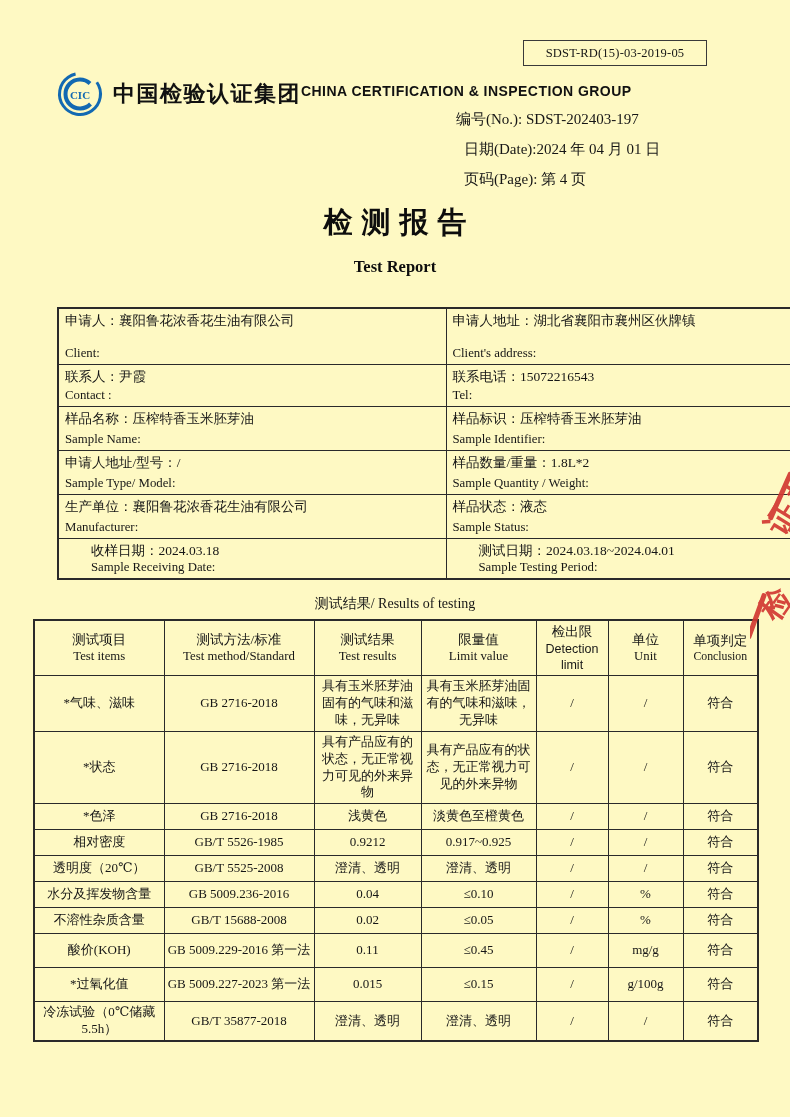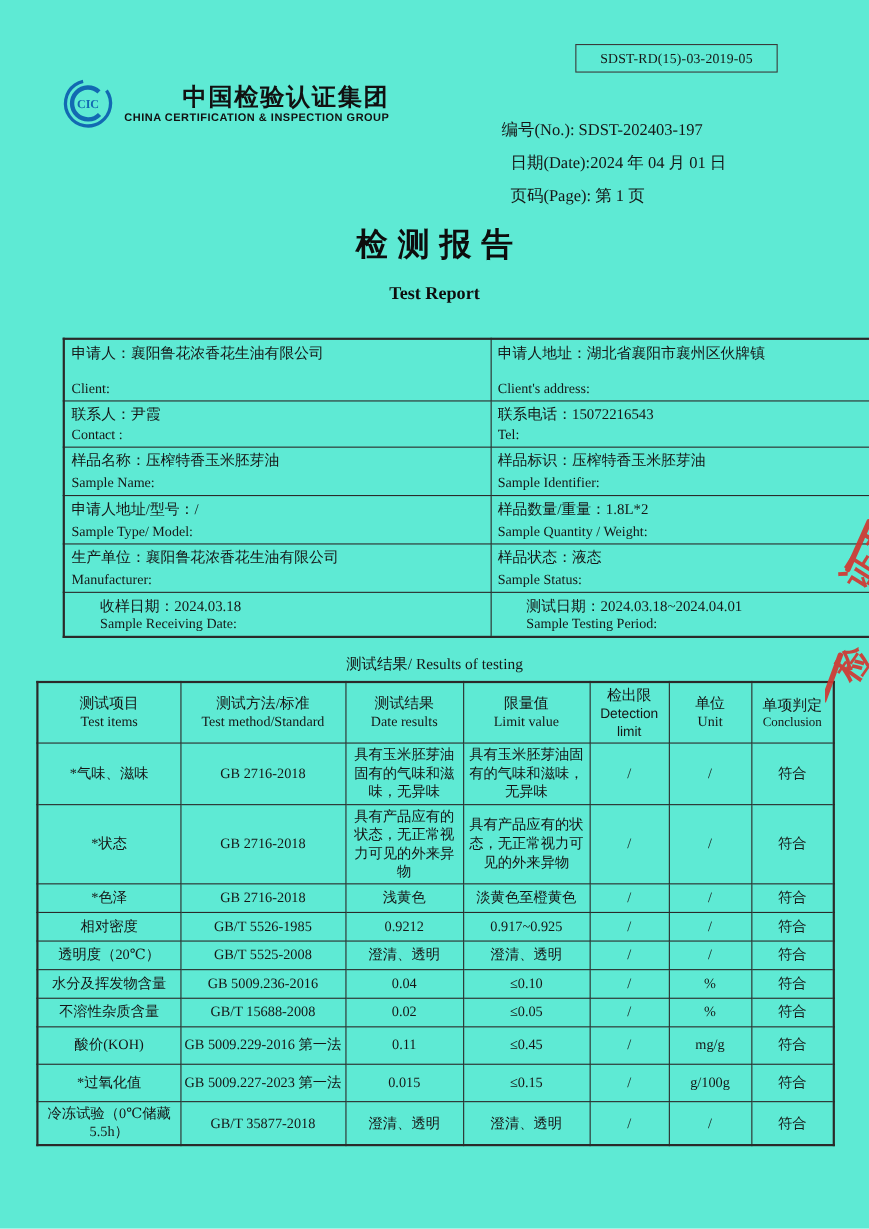--- a/index.html
+++ b/index.html
@@ -1,40 +1,40 @@
 <!DOCTYPE html>
 <html><head>
 <meta charset="utf-8">
 <style>
   * { margin:0; padding:0; box-sizing:border-box; }
   html,body { background:#ffffff; }
   #page {
     position:relative; width:790px; height:1117px; margin:0 auto;
-    background:#5eead4; overflow:hidden;
+    background:#fef9c3; overflow:hidden;
     font-family:"Liberation Serif","DejaVu Serif",serif;
     color:#161616;
   }
   
   .doc-code-box {
     position:absolute; top:40px; left:523px; width:184px; height:26px;
     border:1.5px solid #3a3a3a; display:flex; align-items:center; justify-content:center;
     font-size:12.5px; letter-spacing:0.2px;
   }
   
   .brand { position:absolute; top:70px; left:56px; display:flex; align-items:center; gap:9px;text-align:right; }
   .brand svg { display:block; }
-  .brand-names { display:flex; flex-direction:column; }
+  .brand-names { display:flex; }
   .brand-cn {
     font-family:"Liberation Sans","DejaVu Sans",sans-serif;
     font-weight:bold; font-size:22px; letter-spacing:1.5px; color:#111;
     line-height:1.15;
   }
   .brand-en {
     font-family:"Liberation Sans","DejaVu Sans",sans-serif;
-    font-weight:bold; font-size:10px; letter-spacing:0.45px; color:#111; margin-top:2px;
+    font-weight:bold; font-size:14px; letter-spacing:0.45px; color:#111; margin-top:2px;
   }
   
   .meta { position:absolute; top:104px; left:456px; font-size:15px; line-height:30px; }
   .meta-line { white-space:nowrap; }
   .meta-line.indent { padding-left:8px; }
   
   .title-cn {
     position:absolute; top:203px; left:0; width:100%; text-align:center;
     font-size:29px; font-weight:bold; letter-spacing:9px; text-indent:9px; color:#0d0d0d;
   }
@@ -109,21 +109,21 @@
   <div class="meta">
     <div class="meta-line">
       <span>编号(No.):</span>
       <span>SDST-202403-197</span>
     </div>
     <div class="meta-line indent">
       <span>日期(Date):</span><span>2024 年 04 月 01 日</span>
     </div>
     <div class="meta-line indent">
       <span>页码(Page):</span>
-      <span>第 1 页</span>
+      <span>第 4 页</span>
     </div>
   </div>
 
   <div class="title-cn">检测报告</div>
   <div class="title-en">Test Report</div>
 
   <table class="info-table">
     <tbody>
       <tr class="ih56">
         <td>
@@ -229,21 +229,21 @@
         <th>
           <div class="h-cn">测试项目</div>
           <div class="h-en">Test items</div>
           </th>
         <th>
           <div class="h-cn">测试方法/标准</div>
           <div class="h-en">Test method/Standard</div>
           </th>
         <th>
           <div class="h-cn">测试结果</div>
-          <div class="h-en">Date results</div>
+          <div class="h-en">Test results</div>
           </th>
         <th>
           <div class="h-cn">限量值</div>
           <div class="h-en">Limit value</div>
           </th>
         <th>
           <div class="h-cn">检出限</div>
           <div class="h-en sans">Detection limit</div>
           </th>
         <th>

